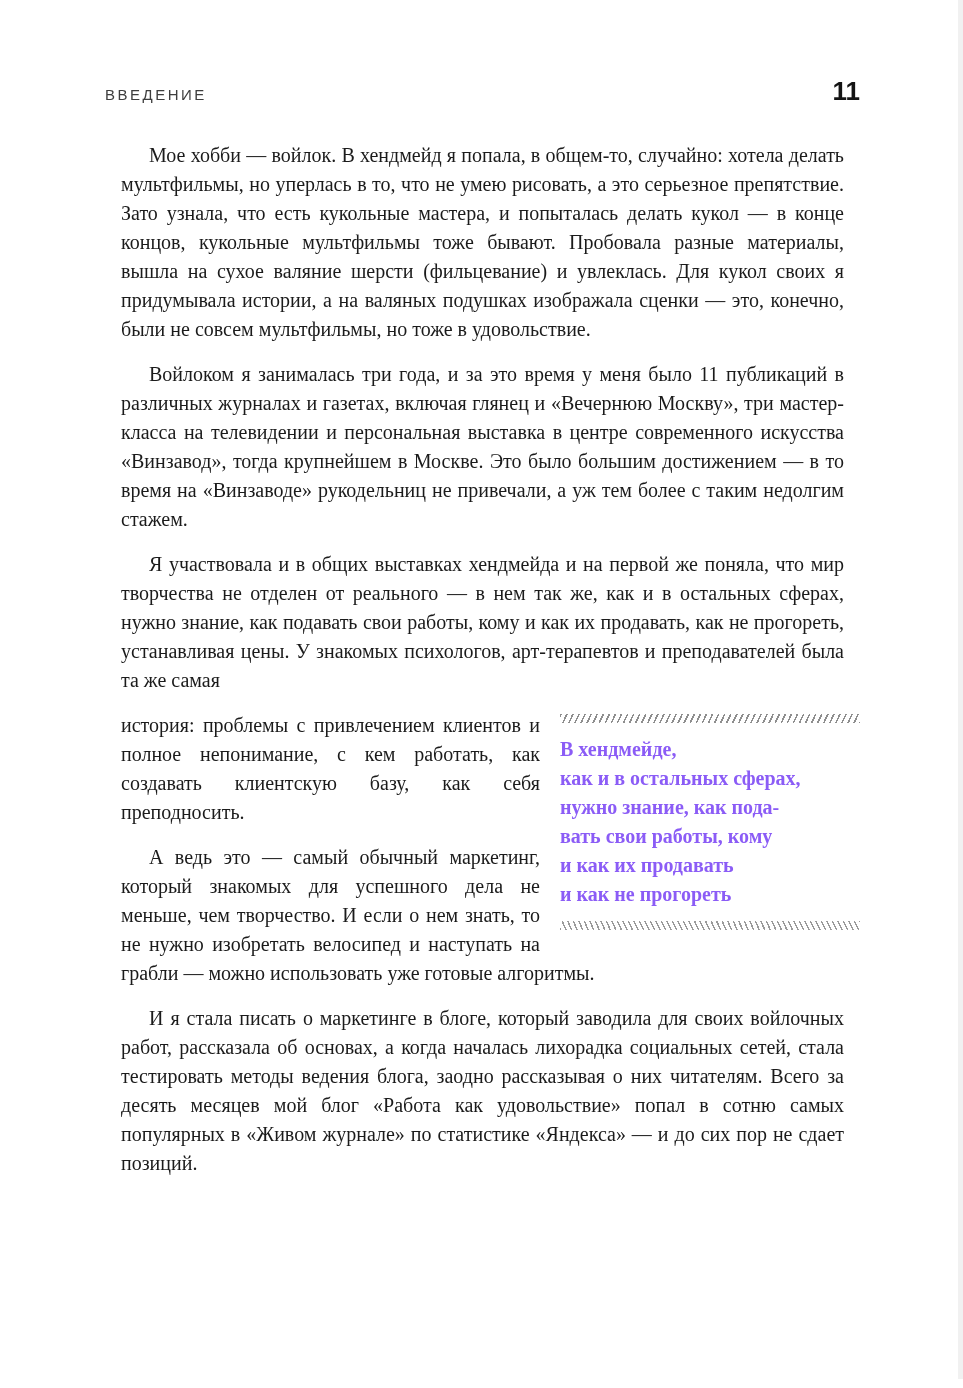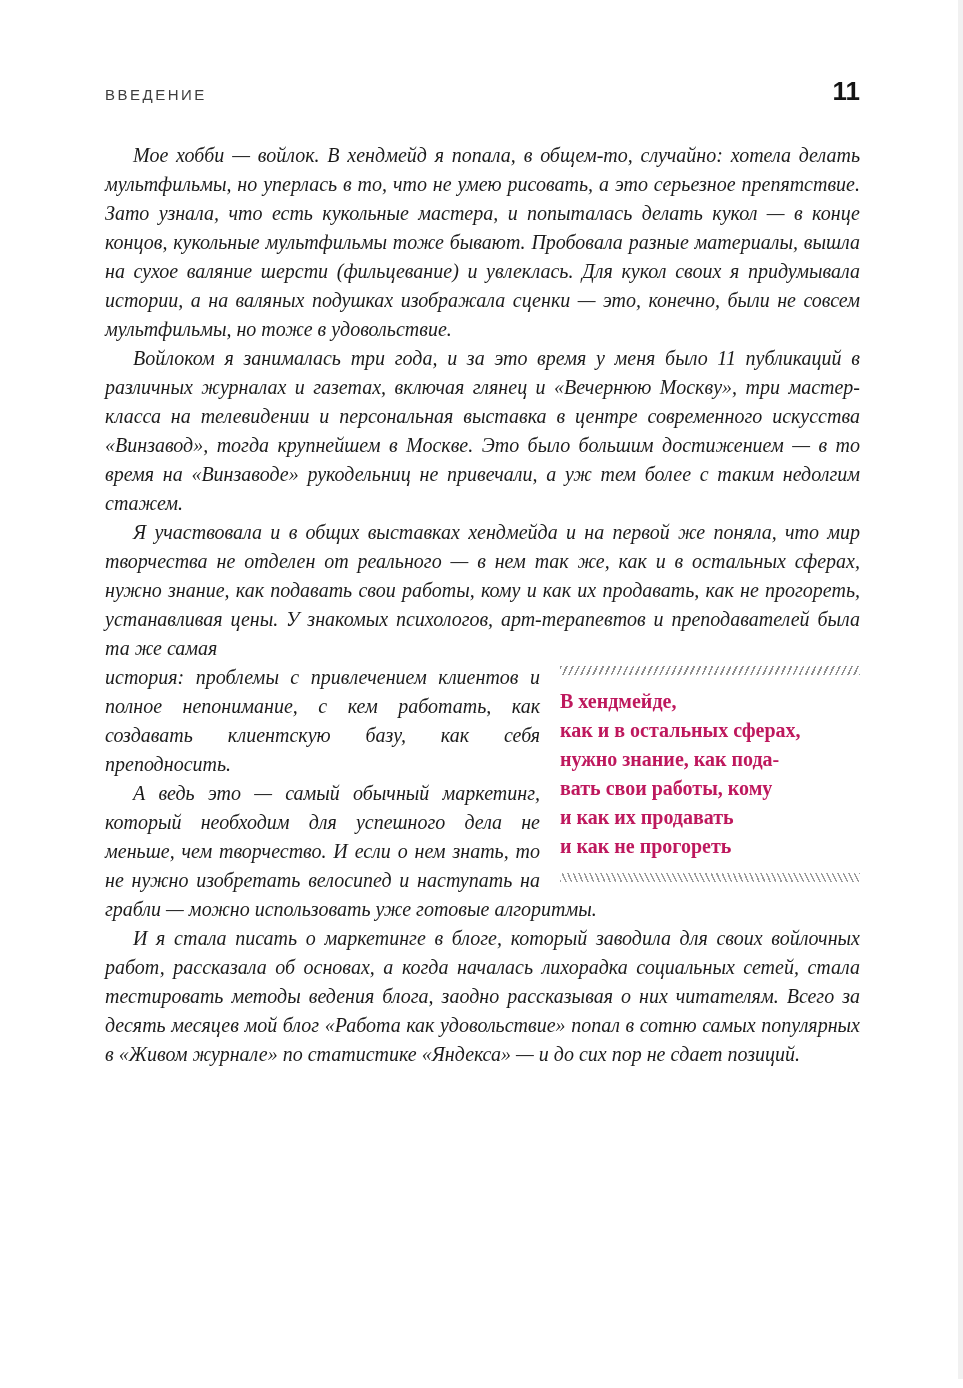--- a/index.html
+++ b/index.html
@@ -36,38 +36,37 @@
     font-weight: 700;
     color: #141414;
   }
   .body-text {
     margin-top: 34px;
     font-size: 20px;
     line-height: 29px;
     text-align: justify;
   }
   .body-text p {
-    margin: 0;
+    margin: 16px;
     text-indent: 28px;
-    font-style: italic;
   }
   .body-text p.cont {
     text-indent: 0;
   }
   .pull-quote {
     float: right;
     width: 300px;
     margin: 3px 0 8px 20px;
     box-sizing: border-box;
   }
   .pull-quote-text {
     font-weight: 700;
     font-size: 20px;
     line-height: 29px;
-    color: #be185d;
+    color: #8b5cf6;
     white-space: pre-line;
     text-align: left;
     margin: 12px 0;
   }
   .hatch-rule {
     height: 9px;
     width: 100%;
   }
   .hatch-rule.top {
     background: repeating-linear-gradient(115deg,
@@ -100,18 +99,18 @@
         <div class="pull-quote-text">В хендмейде,
 как и в остальных сферах,
 нужно знание, как пода-
 вать свои работы, кому
 и как их продавать
 и как не прогореть</div>
         <div class="hatch-rule bottom"></div>
       </aside>
 
       <p class="cont">история: проблемы с привлечением клиентов и полное непонимание, с кем работать, как создавать клиентскую базу, как себя преподносить.</p>
-      <p>А ведь это — самый обычный маркетинг, который необходим для успешного дела не меньше, чем творчество. И если о нем знать, то не нужно изобретать велосипед и наступать на грабли — можно использовать уже готовые алгоритмы.</p>
+      <p>А ведь это — самый обычный маркетинг, который знакомых для успешного дела не меньше, чем творчество. И если о нем знать, то не нужно изобретать велосипед и наступать на грабли — можно использовать уже готовые алгоритмы.</p>
     </div>
 
     <p>И я стала писать о маркетинге в блоге, который заводила для своих войлочных работ, рассказала об основах, а когда началась лихорадка социальных сетей, стала тестировать методы ведения блога, заодно рассказывая о них читателям. Всего за десять месяцев мой блог «Работа как удовольствие» попал в сотню самых популярных в «Живом журнале» по статистике «Яндекса» — и до сих пор не сдает позиций.</p>
   </div>
 </div>
 
 </body></html>

